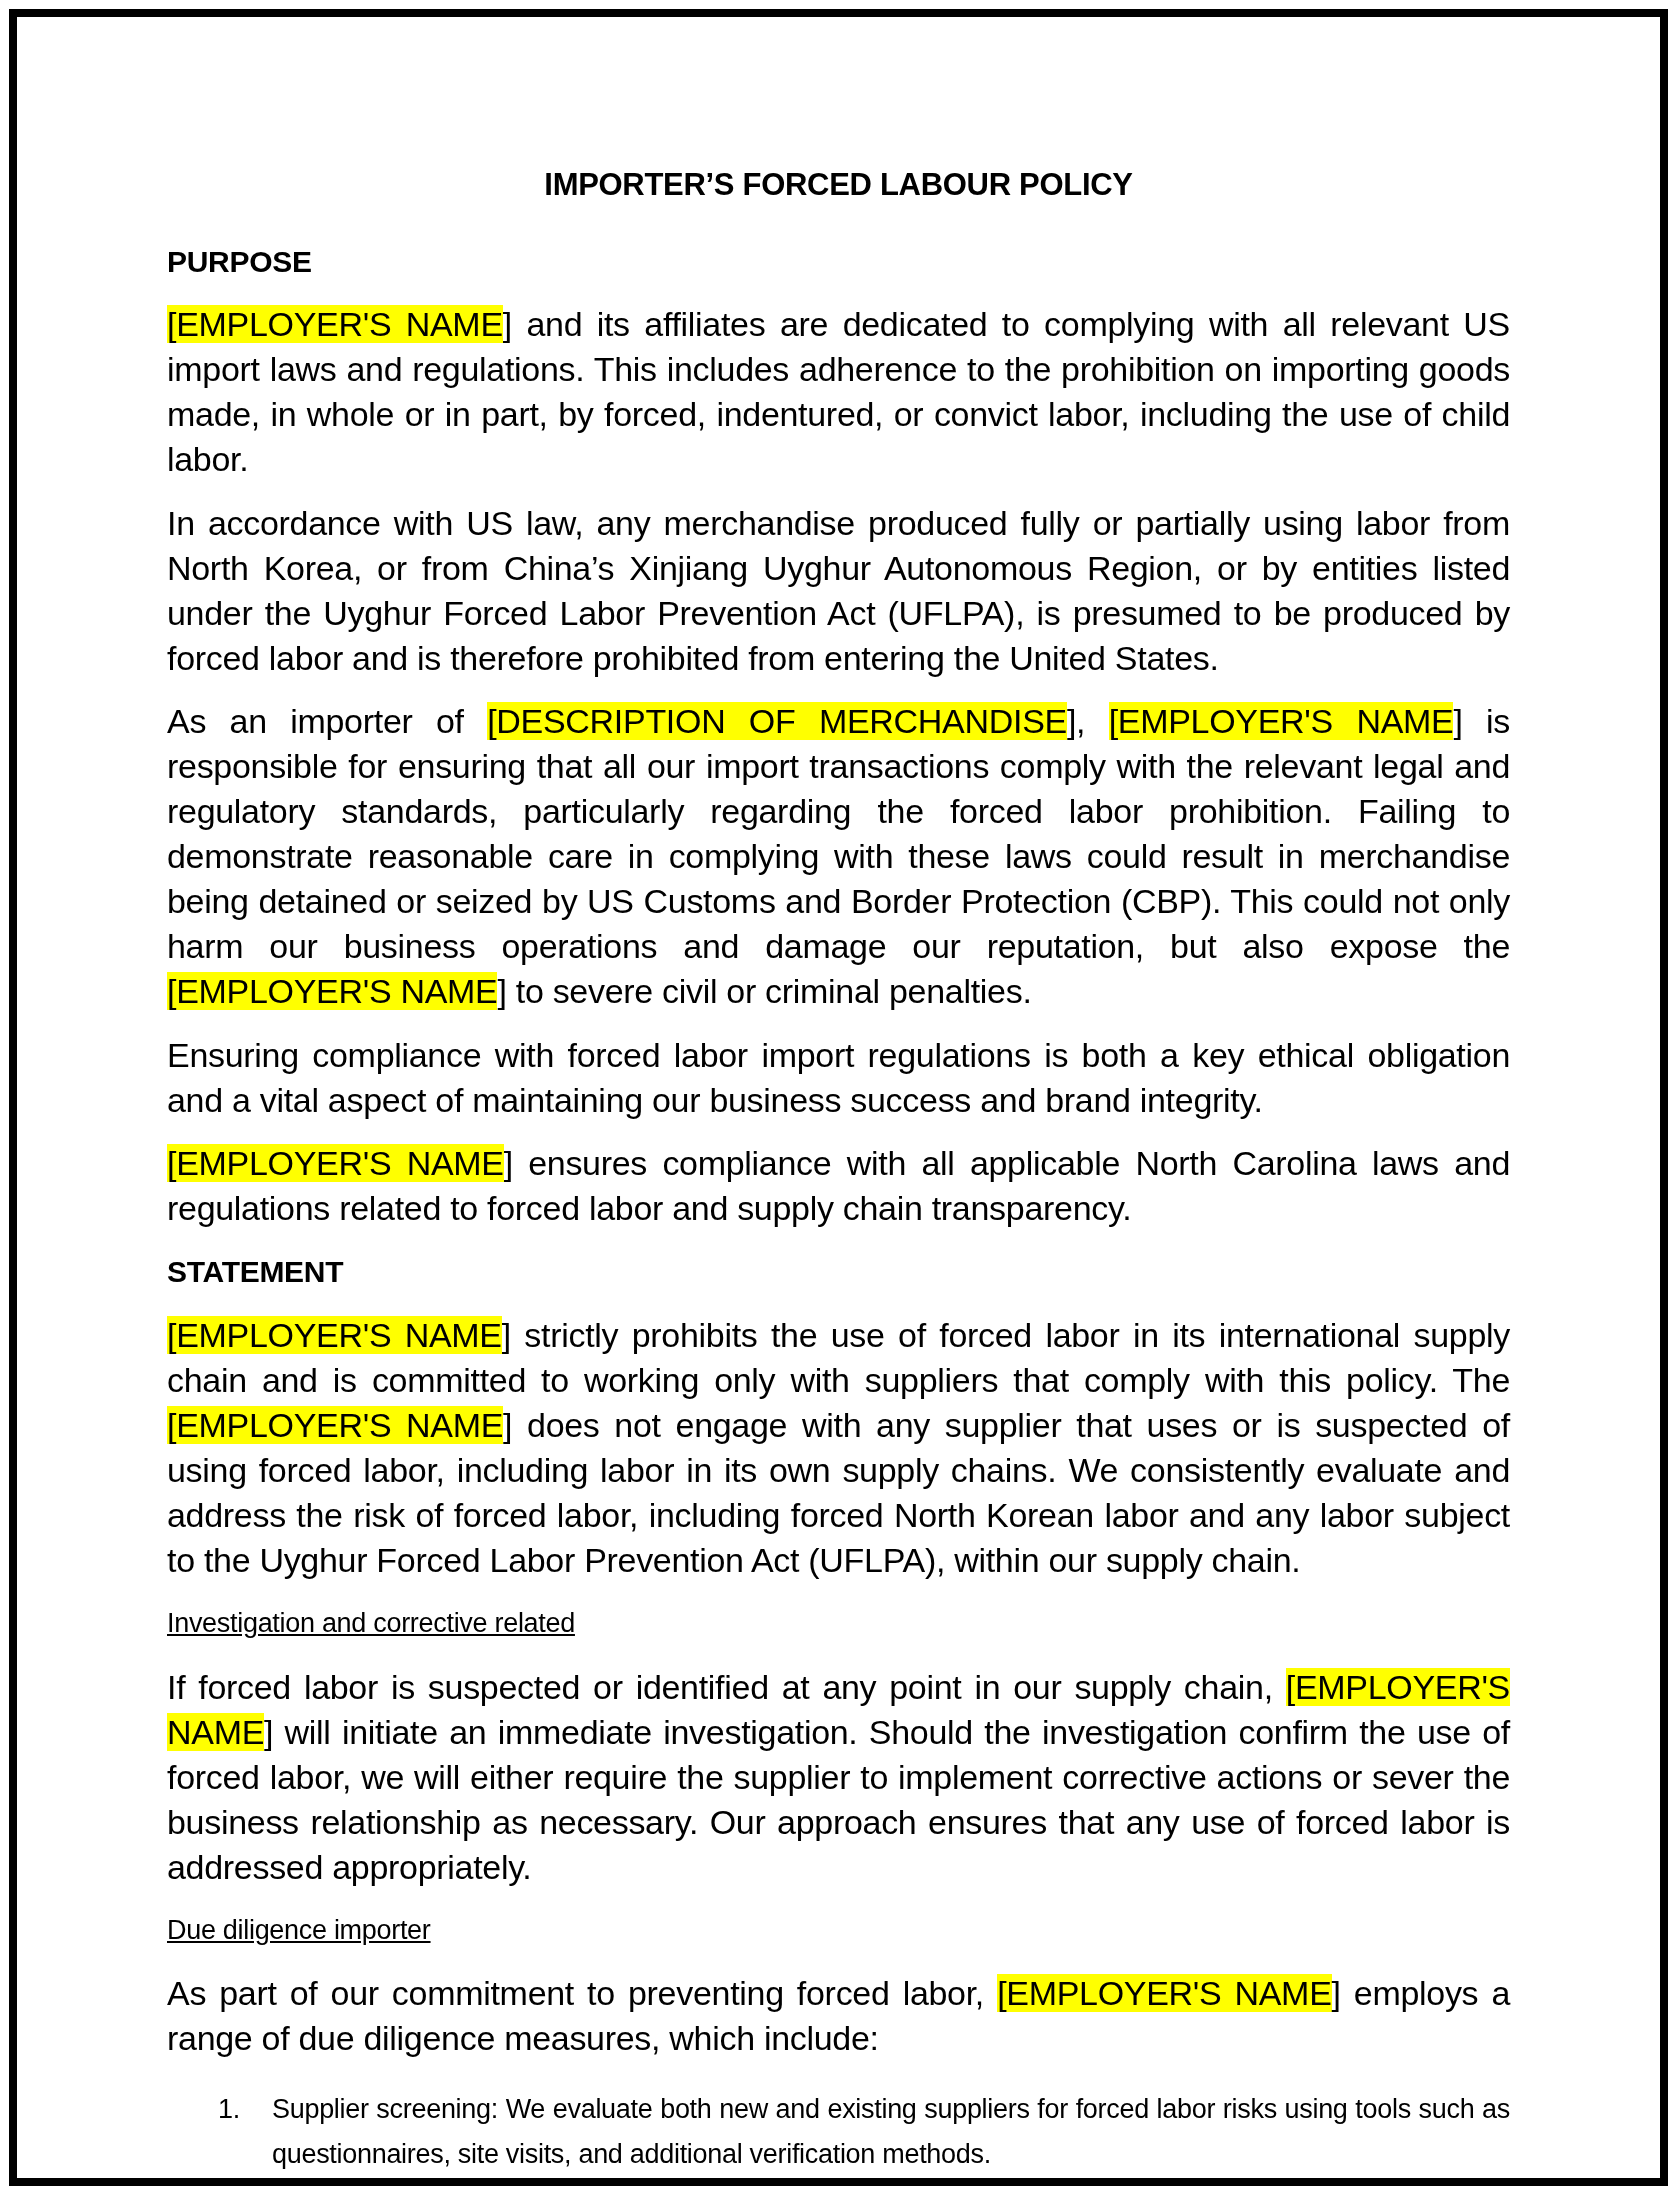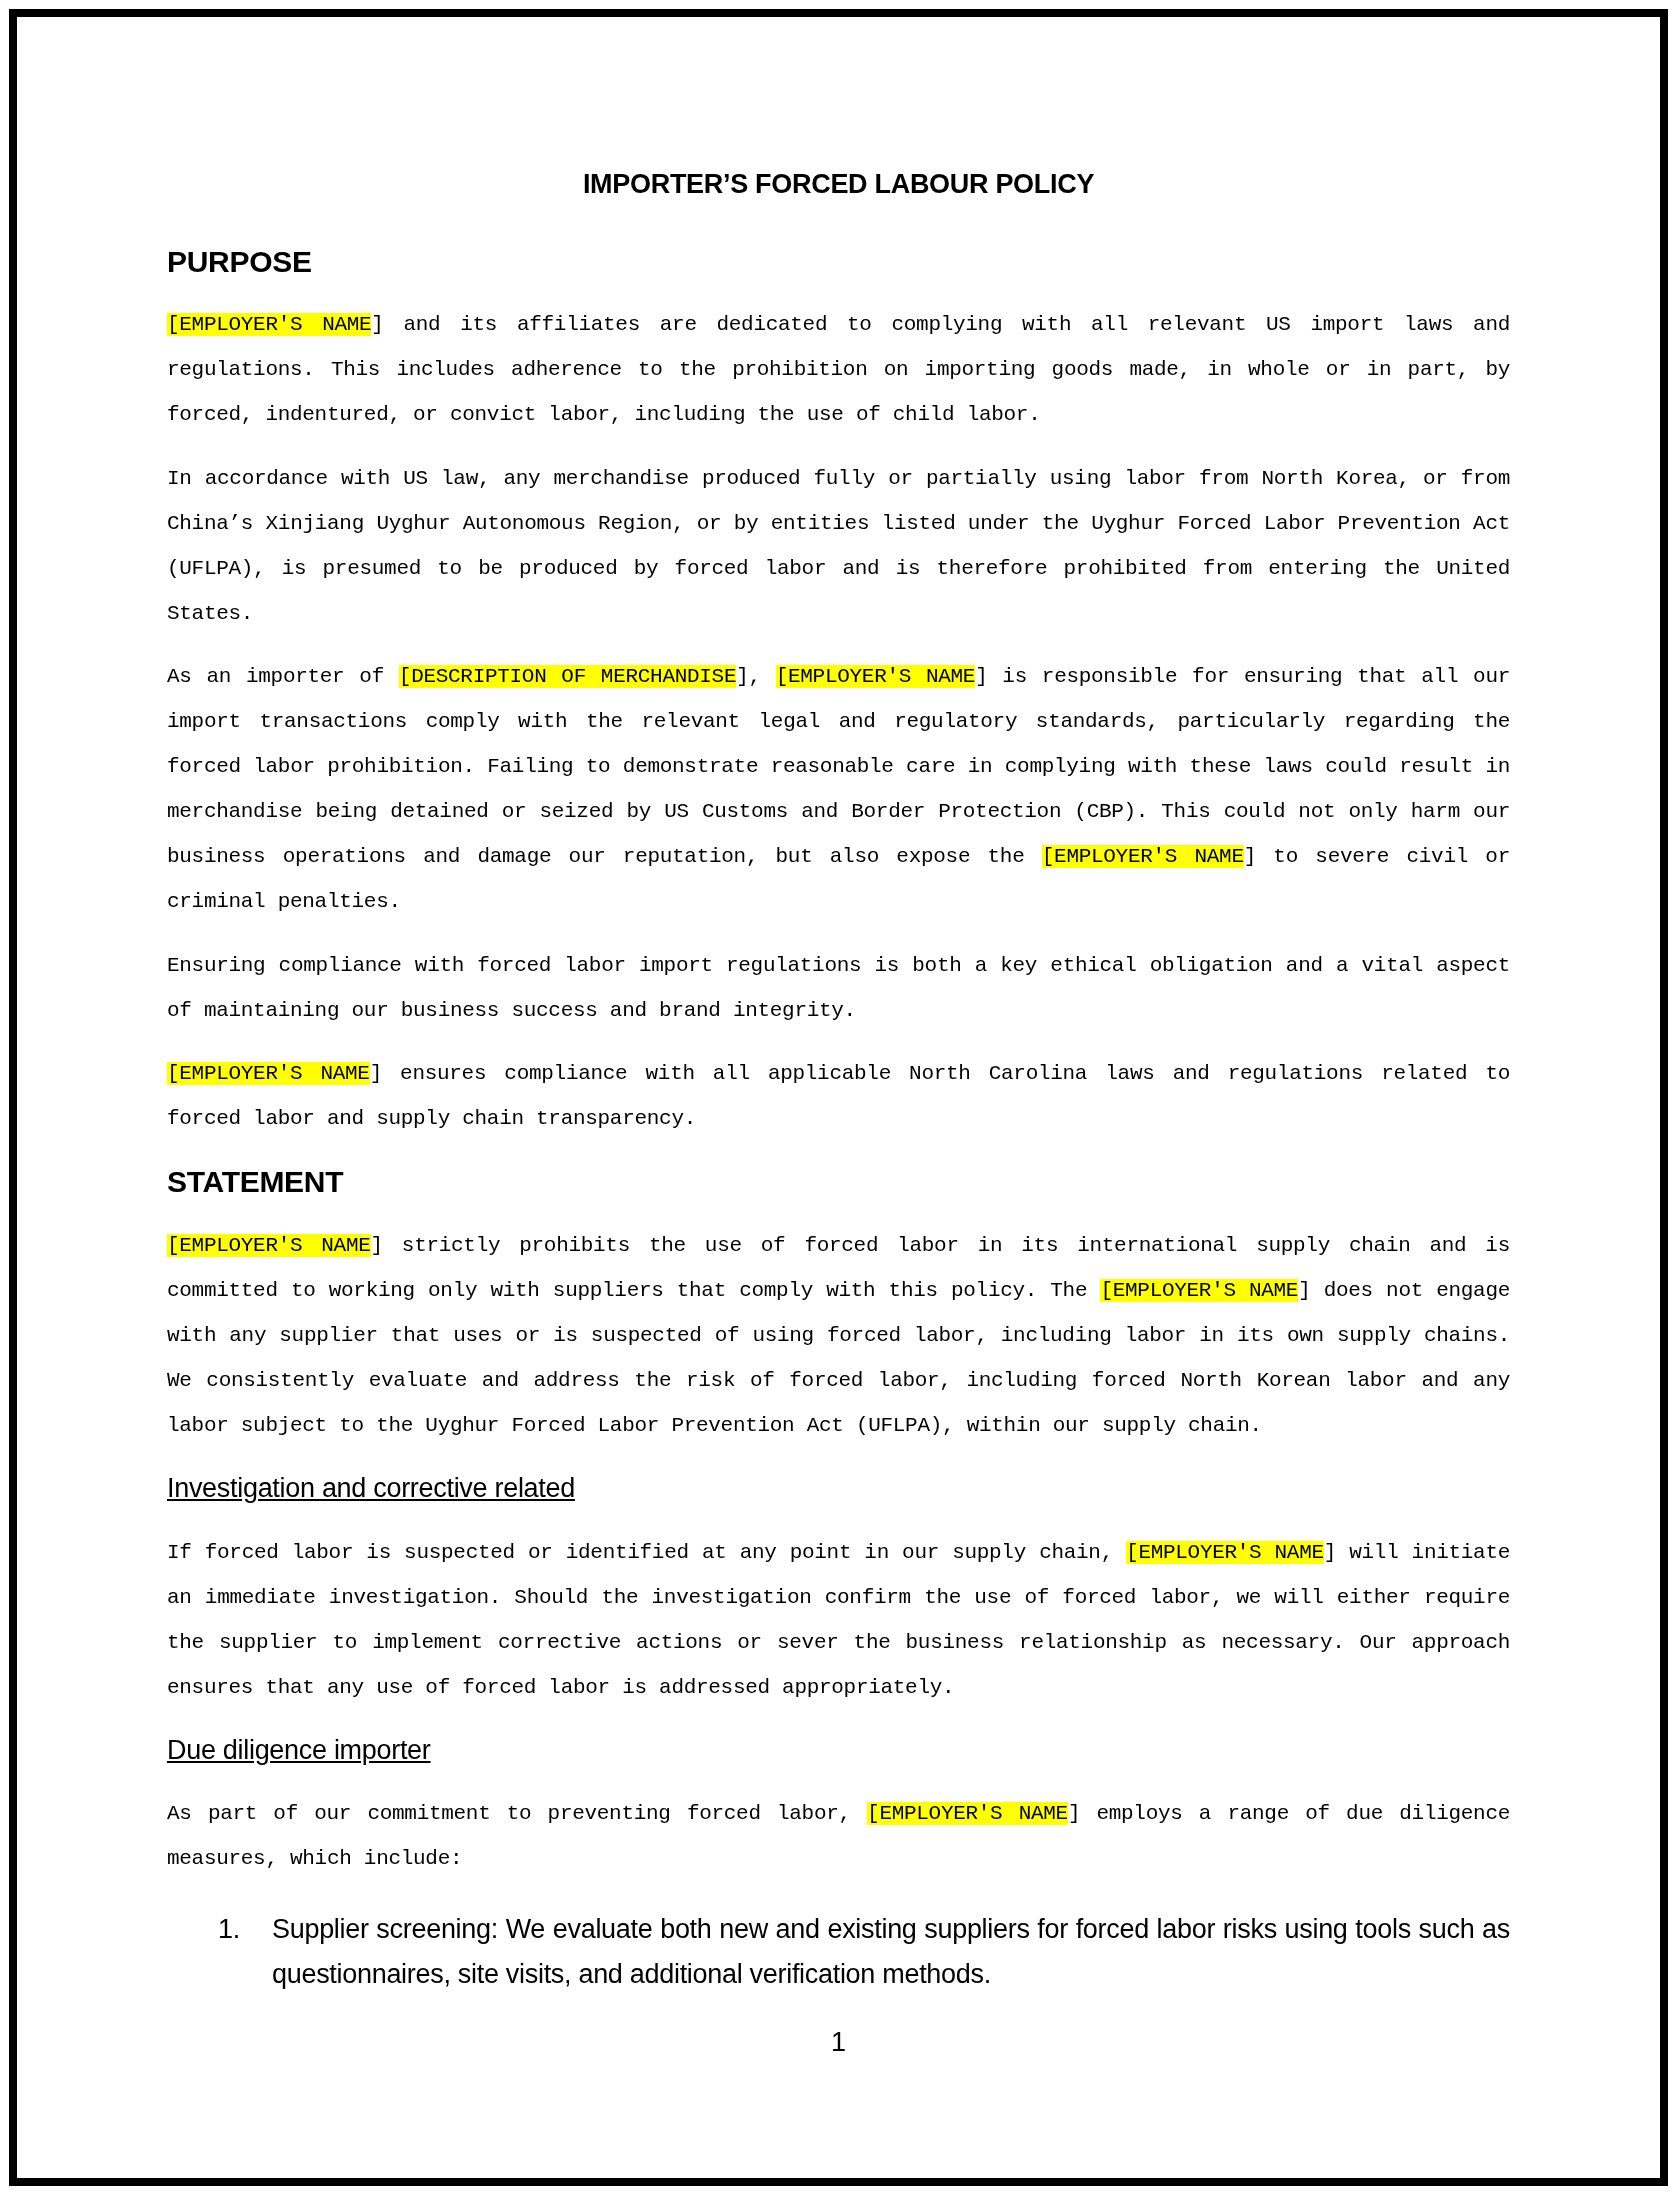--- a/index.html
+++ b/index.html
@@ -25,21 +25,21 @@
     box-sizing: border-box;
     pointer-events: none;
   }
   .content {
     position: absolute;
     left: 167px;
     right: 167px;
     top: 162px;
   }
   .doc-title {
-    font-size: 27px;
+    font-size: 31px;
     font-weight: bold;
     text-align: center;
     line-height: 45px;
     letter-spacing: -0.3px;
     margin: 0 0 32px 0;
   }
   .heading {
     font-size: 30px;
     font-weight: bold;
     line-height: 45px;
@@ -48,26 +48,25 @@
   }
   .subheading {
     font-size: 27px;
     font-weight: normal;
     text-decoration: underline;
     line-height: 45px;
     letter-spacing: -0.3px;
     margin: 0 0 18.4px 0;
   }
   .para {
-    font-size: 21px;
+    font-size: 34px;
     line-height: 45px;
     letter-spacing: -0.3px;
     text-align: justify;
     margin: 0 0 18.4px 0;
-    font-family: Liberation Mono, monospace;
   }
   .hl {
     background: var(--hl, #ffff00);
   }
   .num-list {
     margin: 26px 0 0 0;
   }
   .list-item {
     position: relative;
     padding-left: 105px;

